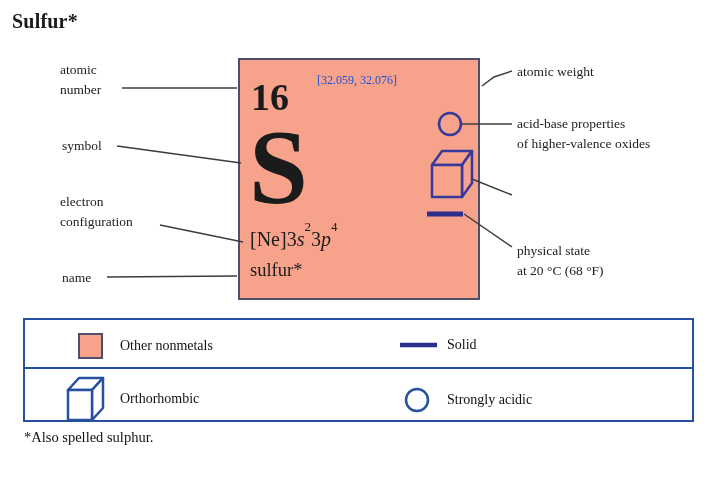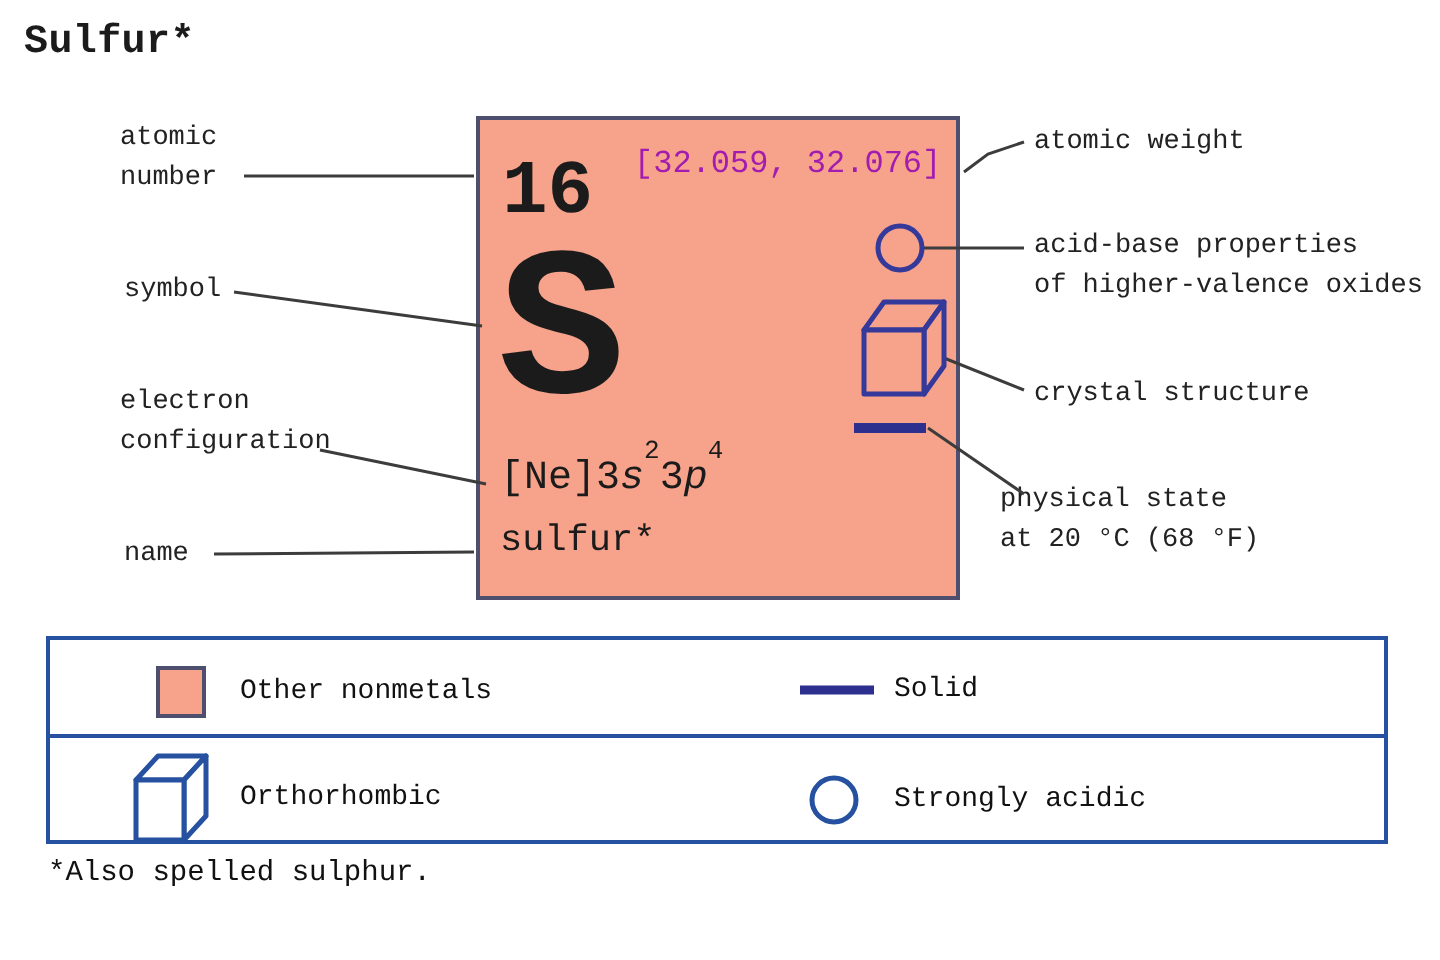--- a/index.html
+++ b/index.html
@@ -6,33 +6,33 @@
     --salmon:#f7a38c;
     --card-border:#4e4e6e;
     --legend-border:#2650a0;
     --icon-navy:#35399a;
     --text:#1b1b1b;
     --leader:#3c3c3c;
   }
   html,body{margin:0;padding:0;background:#ffffff;}
   #stage{
     position:relative;width:720px;height:480px;background:#ffffff;
-    font-family:Liberation Mono, monospace;
+    font-family:Liberation Serif, serif;
     color:var(--text);overflow:hidden;
   }
   .abs{position:absolute;white-space:nowrap;}
   .title{font-size:20px;font-weight:bold;letter-spacing:0.2px;}
   .lbl{font-size:13.5px;line-height:20px;color:#222;}
   .card{
     position:absolute;left:238px;top:58px;width:242px;height:242px;
     background:var(--salmon);border:2.5px solid var(--card-border);
     box-sizing:border-box;
   }
   .atomnum{font-size:38px;font-weight:bold;line-height:1;}
-  .atomwt{font-size:16px;color:#a21caf;}
+  .atomwt{font-size:12px;color:#1d4ed8;}
   .symbol{font-size:106px;font-weight:bold;line-height:1;letter-spacing:-2px;}
   .econf{font-size:20px;}
   .econf i{font-style:italic;}
   .econf sup{font-size:13px;position:relative;top:-7px;line-height:0;}
   .ename{font-size:18.5px;}
   .legendbox{
     position:absolute;left:23px;top:318px;width:671px;height:104px;
     border:2px solid var(--legend-border);box-sizing:border-box;background:#fff;
   }
   .legend-divider{
@@ -81,23 +81,22 @@
 
   <div class="abs lbl" style="left:62px;top:268px;">name</div>
 
   <div class="abs lbl" style="left:517px;top:62px;text-align:right;">atomic weight</div>
 
   <div class="abs lbl" style="left:517px;top:114px;">
     <div>acid-base properties</div>
     <div>of higher-valence oxides</div>
   </div>
 
-  <div class="abs lbl" style="left:517px;top:188px;">crystal structure</div>
 
-  <div class="abs lbl" style="left:500px;top:241px;">
+  <div class="abs lbl" style="left:517px;top:241px;">
     <div>physical state</div>
     <div>at 20 °C (68 °F)</div>
   </div>
 
   <div class="legendbox"></div>
   <div class="legend-divider"></div>
   <div class="swatch"></div>
 
   <div class="abs legendtext" style="left:120px;top:338px;">Other nonmetals</div>
   <div class="abs legendtext" style="left:447px;top:337px;">Solid</div>

